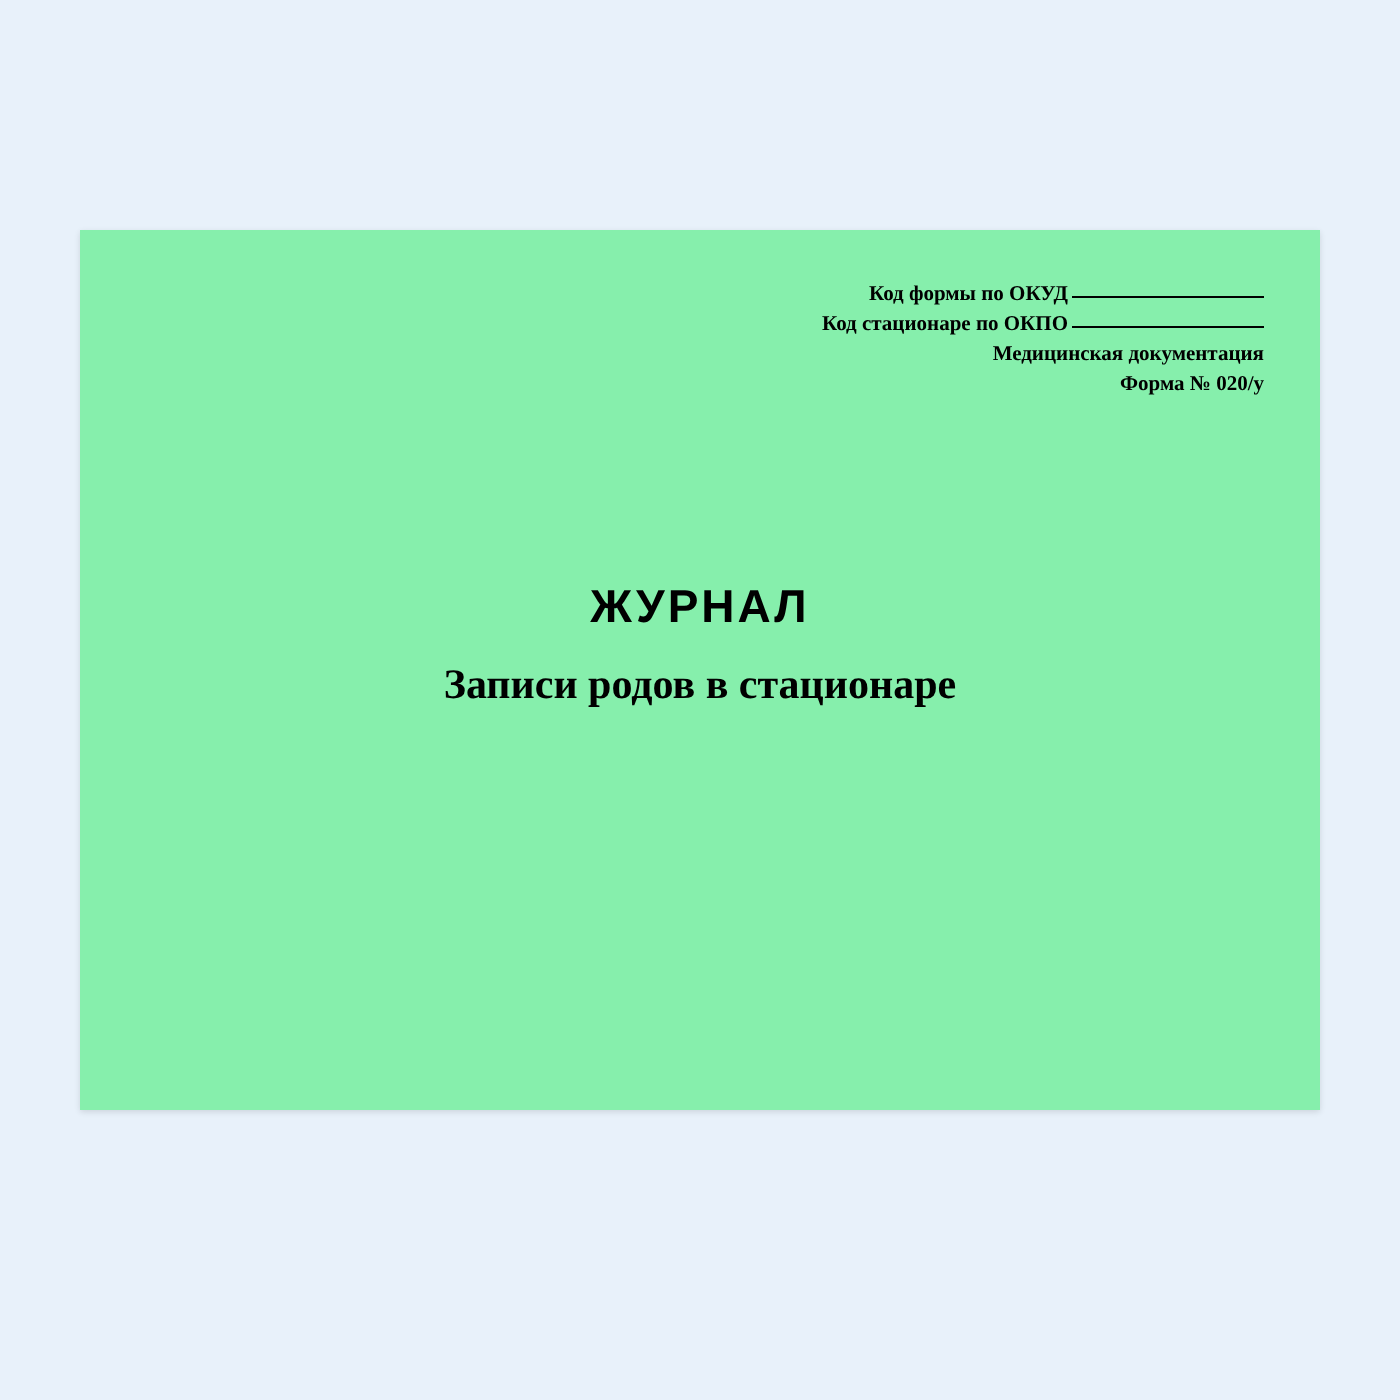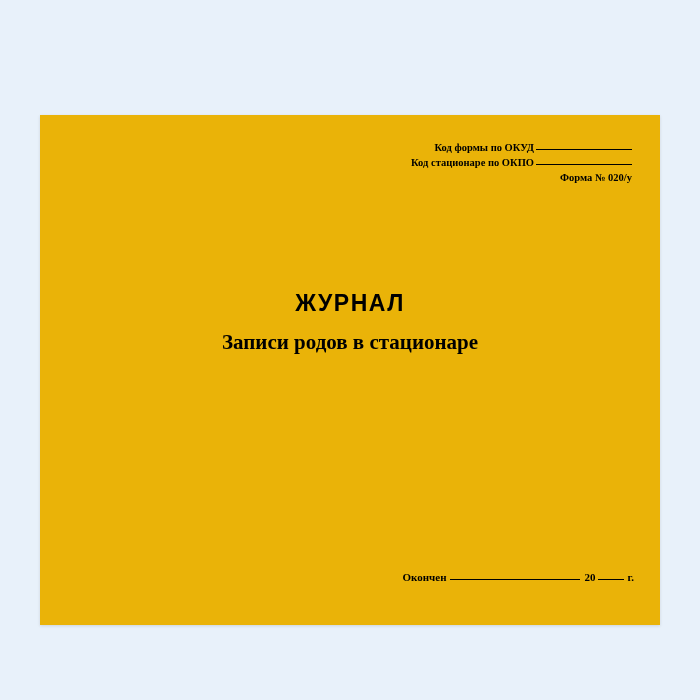--- a/index.html
+++ b/index.html
@@ -16,22 +16,22 @@
   .page-wrap {
     position: relative;
     width: 700px;
     height: 700px;
   }
   .document {
     position: absolute;
     left: 40px;
     top: 115px;
     width: 620px;
-    height: 510px;
-    background: #eab308;
+    height: 440px;
+    background: #86efac;
     box-shadow: 0 1px 3px rgba(0,0,0,0.12);
   }
   .codes-block {
     position: absolute;
     right: 28px;
     top: 26px;
     width: 300px;
     text-align: left;
   }
   .code-line {
@@ -121,29 +121,29 @@
   <div class="document">
 
     <div class="codes-block">
       <div class="code-line">
         <span class="lbl">Код формы по ОКУД</span><span class="rule"></span>
       </div>
       <div class="code-line">
         <span class="lbl">Код стационаре по ОКПО</span><span class="rule"></span>
       </div>
       <div class="code-line plain">
+        <span class="lbl">Медицинская документация</span>
+      </div>
+      <div class="code-line plain">
         <span class="lbl">Форма № 020/у</span>
       </div>
     </div>
 
     <div class="title-block">
       <div class="title-main">ЖУРНАЛ</div>
       <div class="title-sub">Записи родов в стационаре</div>
     </div>
 
     <div class="footer-block">
-      <div class="footer-line">
-        <span>Окончен</span><span class="rule-long"></span><span>20</span><span class="rule-short"></span><span>г.</span>
-      </div>
     </div>
 
   </div>
 </div>
 
 </body></html>

